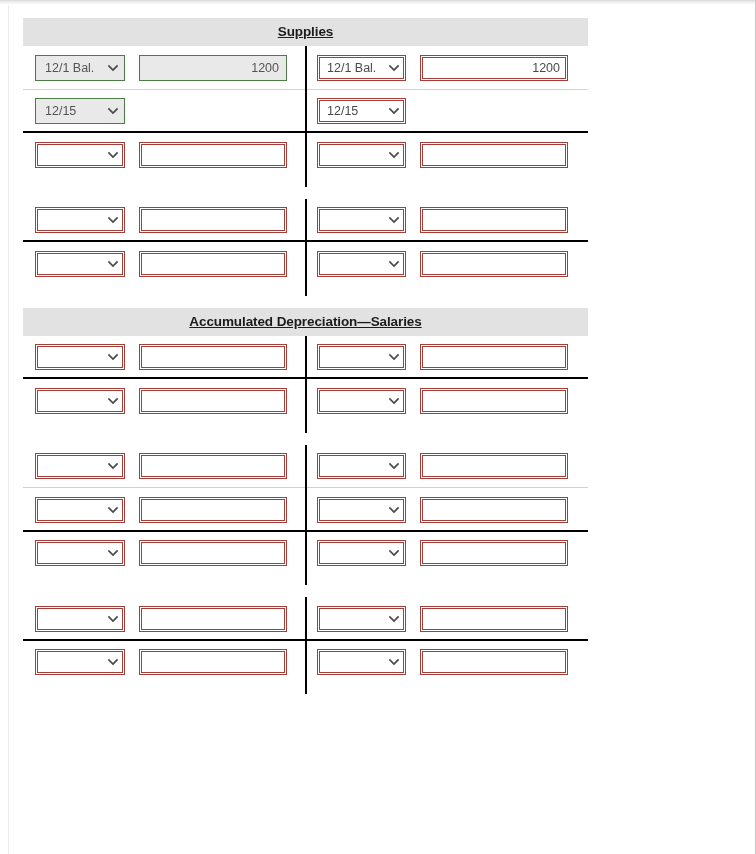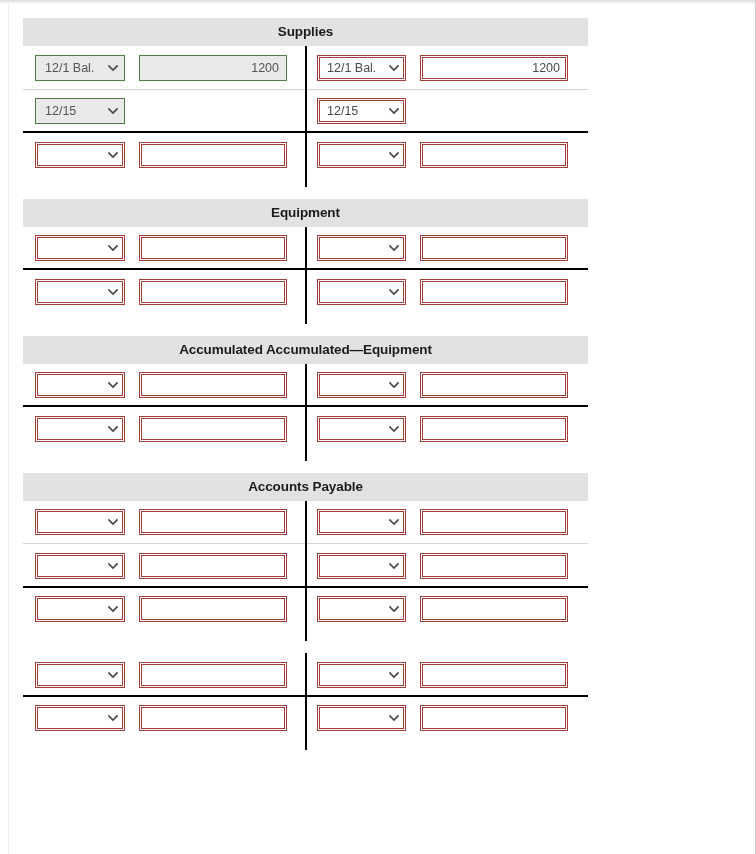--- a/index.html
+++ b/index.html
@@ -52,20 +52,21 @@
   .taccount-header {
     background: #e2e2e2;
     text-align: center;
     font-weight: bold;
     font-size: 13.5px;
     color: #1b1b1b;
     letter-spacing: -0.1px;
     height: 28px;
     line-height: 28px;
     box-sizing: border-box;
+    text-decoration: underline;
   }
 
   .taccount-body {
     position: relative;
   }
 
   
   .t-divider {
     position: absolute;
     left: 282px;
@@ -266,21 +267,20 @@
             </div>
             <div class="fld amt state-red">
               <span class="amt-value"></span>
             </div>
           </div>
         </div>
       </div>
     </div>
     <div class="gap"></div>
     <div class="taccount">
-      <div class="taccount-header">Equipment</div>
       <div class="taccount-body">
         <div class="t-divider"></div>
         <div class="t-row sep-heavy">
           <div class="t-side left">
             <div class="fld sel state-red">
               <span class="sel-value"></span>
               <span>
                 <svg class="chev" viewBox="0 0 10 10" aria-hidden="true">
                   <path d="M1 3 L5 7 L9 3" fill="none" stroke="#4a4a4a" stroke-width="1.7" stroke-linecap="square" stroke-linejoin="miter"></path>
                 </svg>
@@ -329,21 +329,21 @@
             </div>
             <div class="fld amt state-red">
               <span class="amt-value"></span>
             </div>
           </div>
         </div>
       </div>
     </div>
     <div class="gap"></div>
     <div class="taccount">
-      <div class="taccount-header">Accumulated Accumulated—Equipment</div>
+      <div class="taccount-header">Accumulated Depreciation—Salaries</div>
       <div class="taccount-body">
         <div class="t-divider"></div>
         <div class="t-row sep-heavy">
           <div class="t-side left">
             <div class="fld sel state-red">
               <span class="sel-value"></span>
               <span>
                 <svg class="chev" viewBox="0 0 10 10" aria-hidden="true">
                   <path d="M1 3 L5 7 L9 3" fill="none" stroke="#4a4a4a" stroke-width="1.7" stroke-linecap="square" stroke-linejoin="miter"></path>
                 </svg>
@@ -392,21 +392,20 @@
             </div>
             <div class="fld amt state-red">
               <span class="amt-value"></span>
             </div>
           </div>
         </div>
       </div>
     </div>
     <div class="gap"></div>
     <div class="taccount">
-      <div class="taccount-header">Accounts Payable</div>
       <div class="taccount-body">
         <div class="t-divider"></div>
         <div class="t-row sep-light">
           <div class="t-side left">
             <div class="fld sel state-red">
               <span class="sel-value"></span>
               <span>
                 <svg class="chev" viewBox="0 0 10 10" aria-hidden="true">
                   <path d="M1 3 L5 7 L9 3" fill="none" stroke="#4a4a4a" stroke-width="1.7" stroke-linecap="square" stroke-linejoin="miter"></path>
                 </svg>

